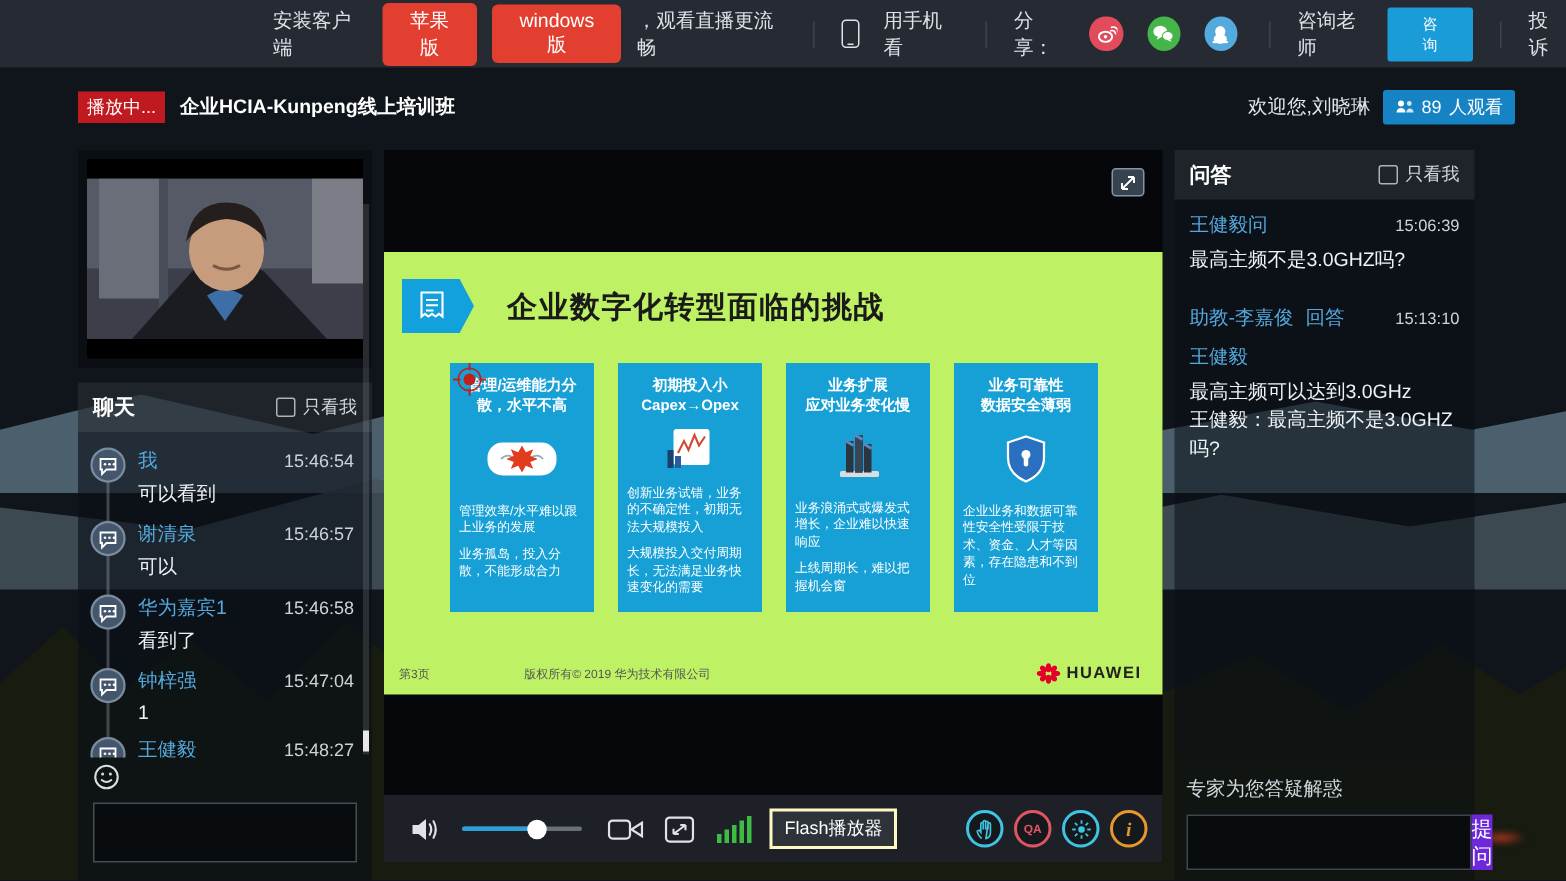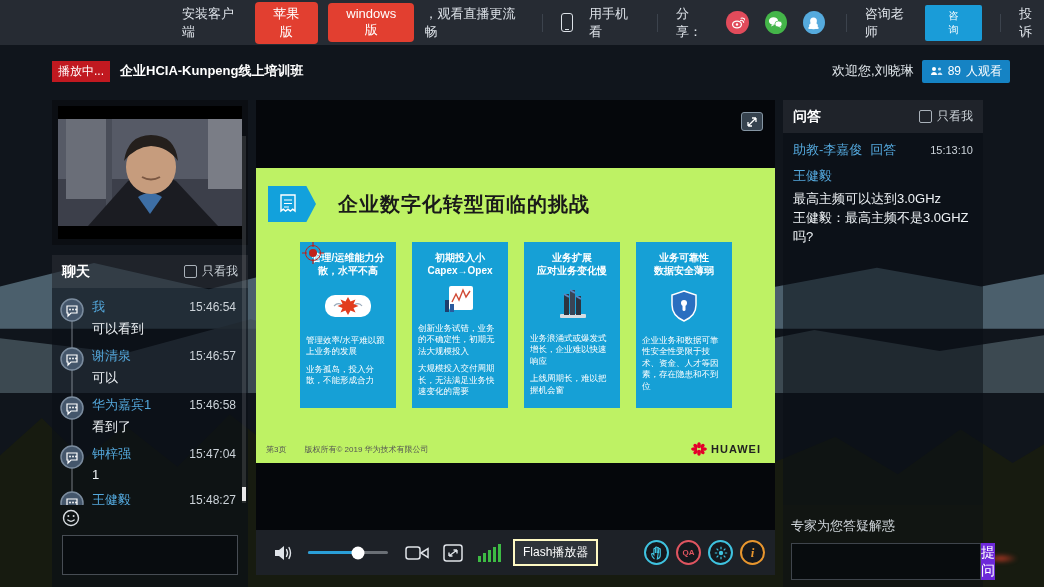--- a/index.html
+++ b/index.html
@@ -74,21 +74,21 @@
   .slide-header { position:absolute; top:18px; left:12px; display:flex; align-items:center; }
   .slide-badge { width:48px; height:36px; background:#12a1dc; clip-path:polygon(0 0,80% 0,100% 50%,80% 100%,0 100%); display:flex; align-items:center; justify-content:flex-start; padding-left:12px; }
   .slide-title { font-size:20px; font-weight:bold; color:#1a1a1a; margin-left:22px; letter-spacing:1px; }
   .cards-row { position:absolute; top:74px; left:44px; width:432px; height:166px; display:flex; gap:16px; }
   .card { flex:1; background:#16a0d6; color:#fff; padding:9px 6px 6px 6px; display:flex; flex-direction:column; }
   .card-title { font-size:10px; font-weight:bold; text-align:center; white-space:pre-line; line-height:1.3; min-height:27px; position:relative; }
   .card-target-icon { position:absolute; left:2px; top:0px; }
   .card-icon { height:44px; display:flex; align-items:center; justify-content:center; margin:6px 0 7px 0; }
   .card-body { font-size:8.5px; line-height:1.35; }
   .card-body p { margin-bottom:6px; }
-  .slide-footer { position:absolute; bottom:7px; left:10px; right:14px; display:flex; align-items:center; font-size:8px; color:#555; }
+  .slide-footer { position:absolute; bottom:7px; left:10px; right:14px; display:flex; align-items:center; font-size:8px; color:#555;gap:45px; }
   .slide-page { margin-right:18px; }
   .huawei-logo { margin-left:auto; display:flex; align-items:center; gap:4px; }
   .huawei-text { font-size:11px; font-weight:bold; color:#222; letter-spacing:1px; }
 
   .controls { position:absolute; bottom:0; left:0; width:100%; height:45px; background:#1d2127; display:flex; align-items:center; padding:0 10px; }
   .vol-slider { width:80px; height:3px; background:#6a6f75; border-radius:2px; position:relative; margin:0 10px 0 8px; cursor:pointer; }
   .vol-fill { position:absolute; left:0; top:0; height:3px; width:62%; background:#2a9fd8; border-radius:2px; }
   .vol-knob { position:absolute; left:62%; top:50%; transform:translate(-50%,-50%); width:13px; height:13px; border-radius:50%; background:#fff; }
   .ctrl-icon { margin:0 7px; display:flex; align-items:center; cursor:pointer; }
   .signal-bars { display:flex; align-items:flex-end; gap:2px; margin:0 8px; }
@@ -475,20 +475,29 @@
         <span class="panel-title">问答</span>
         <span class="checkbox-row">
           <span class="checkbox"></span>
           <span class="checkbox-label">只看我</span>
         </span>
       </div>
       <div class="qa-items">
         <div class="qa-item">
           <div class="qa-head">
             <span class="qa-names">
+                <span>王健毅问</span>
+              </span>
+            <span class="qa-time">15:06:39</span>
+          </div>
+          <div class="qa-line">最高主频不是3.0GHZ吗?</div>
+        </div>
+        <div class="qa-item">
+          <div class="qa-head">
+            <span class="qa-names">
               <span>助教-李嘉俊</span>
               <span>回答</span>
               <span>王健毅</span>
             </span>
             <span class="qa-time">15:13:10</span>
           </div>
           <div class="qa-line">最高主频可以达到3.0GHz</div>
           <div class="qa-line">王健毅：最高主频不是3.0GHZ吗?</div>
         </div>
       </div>

